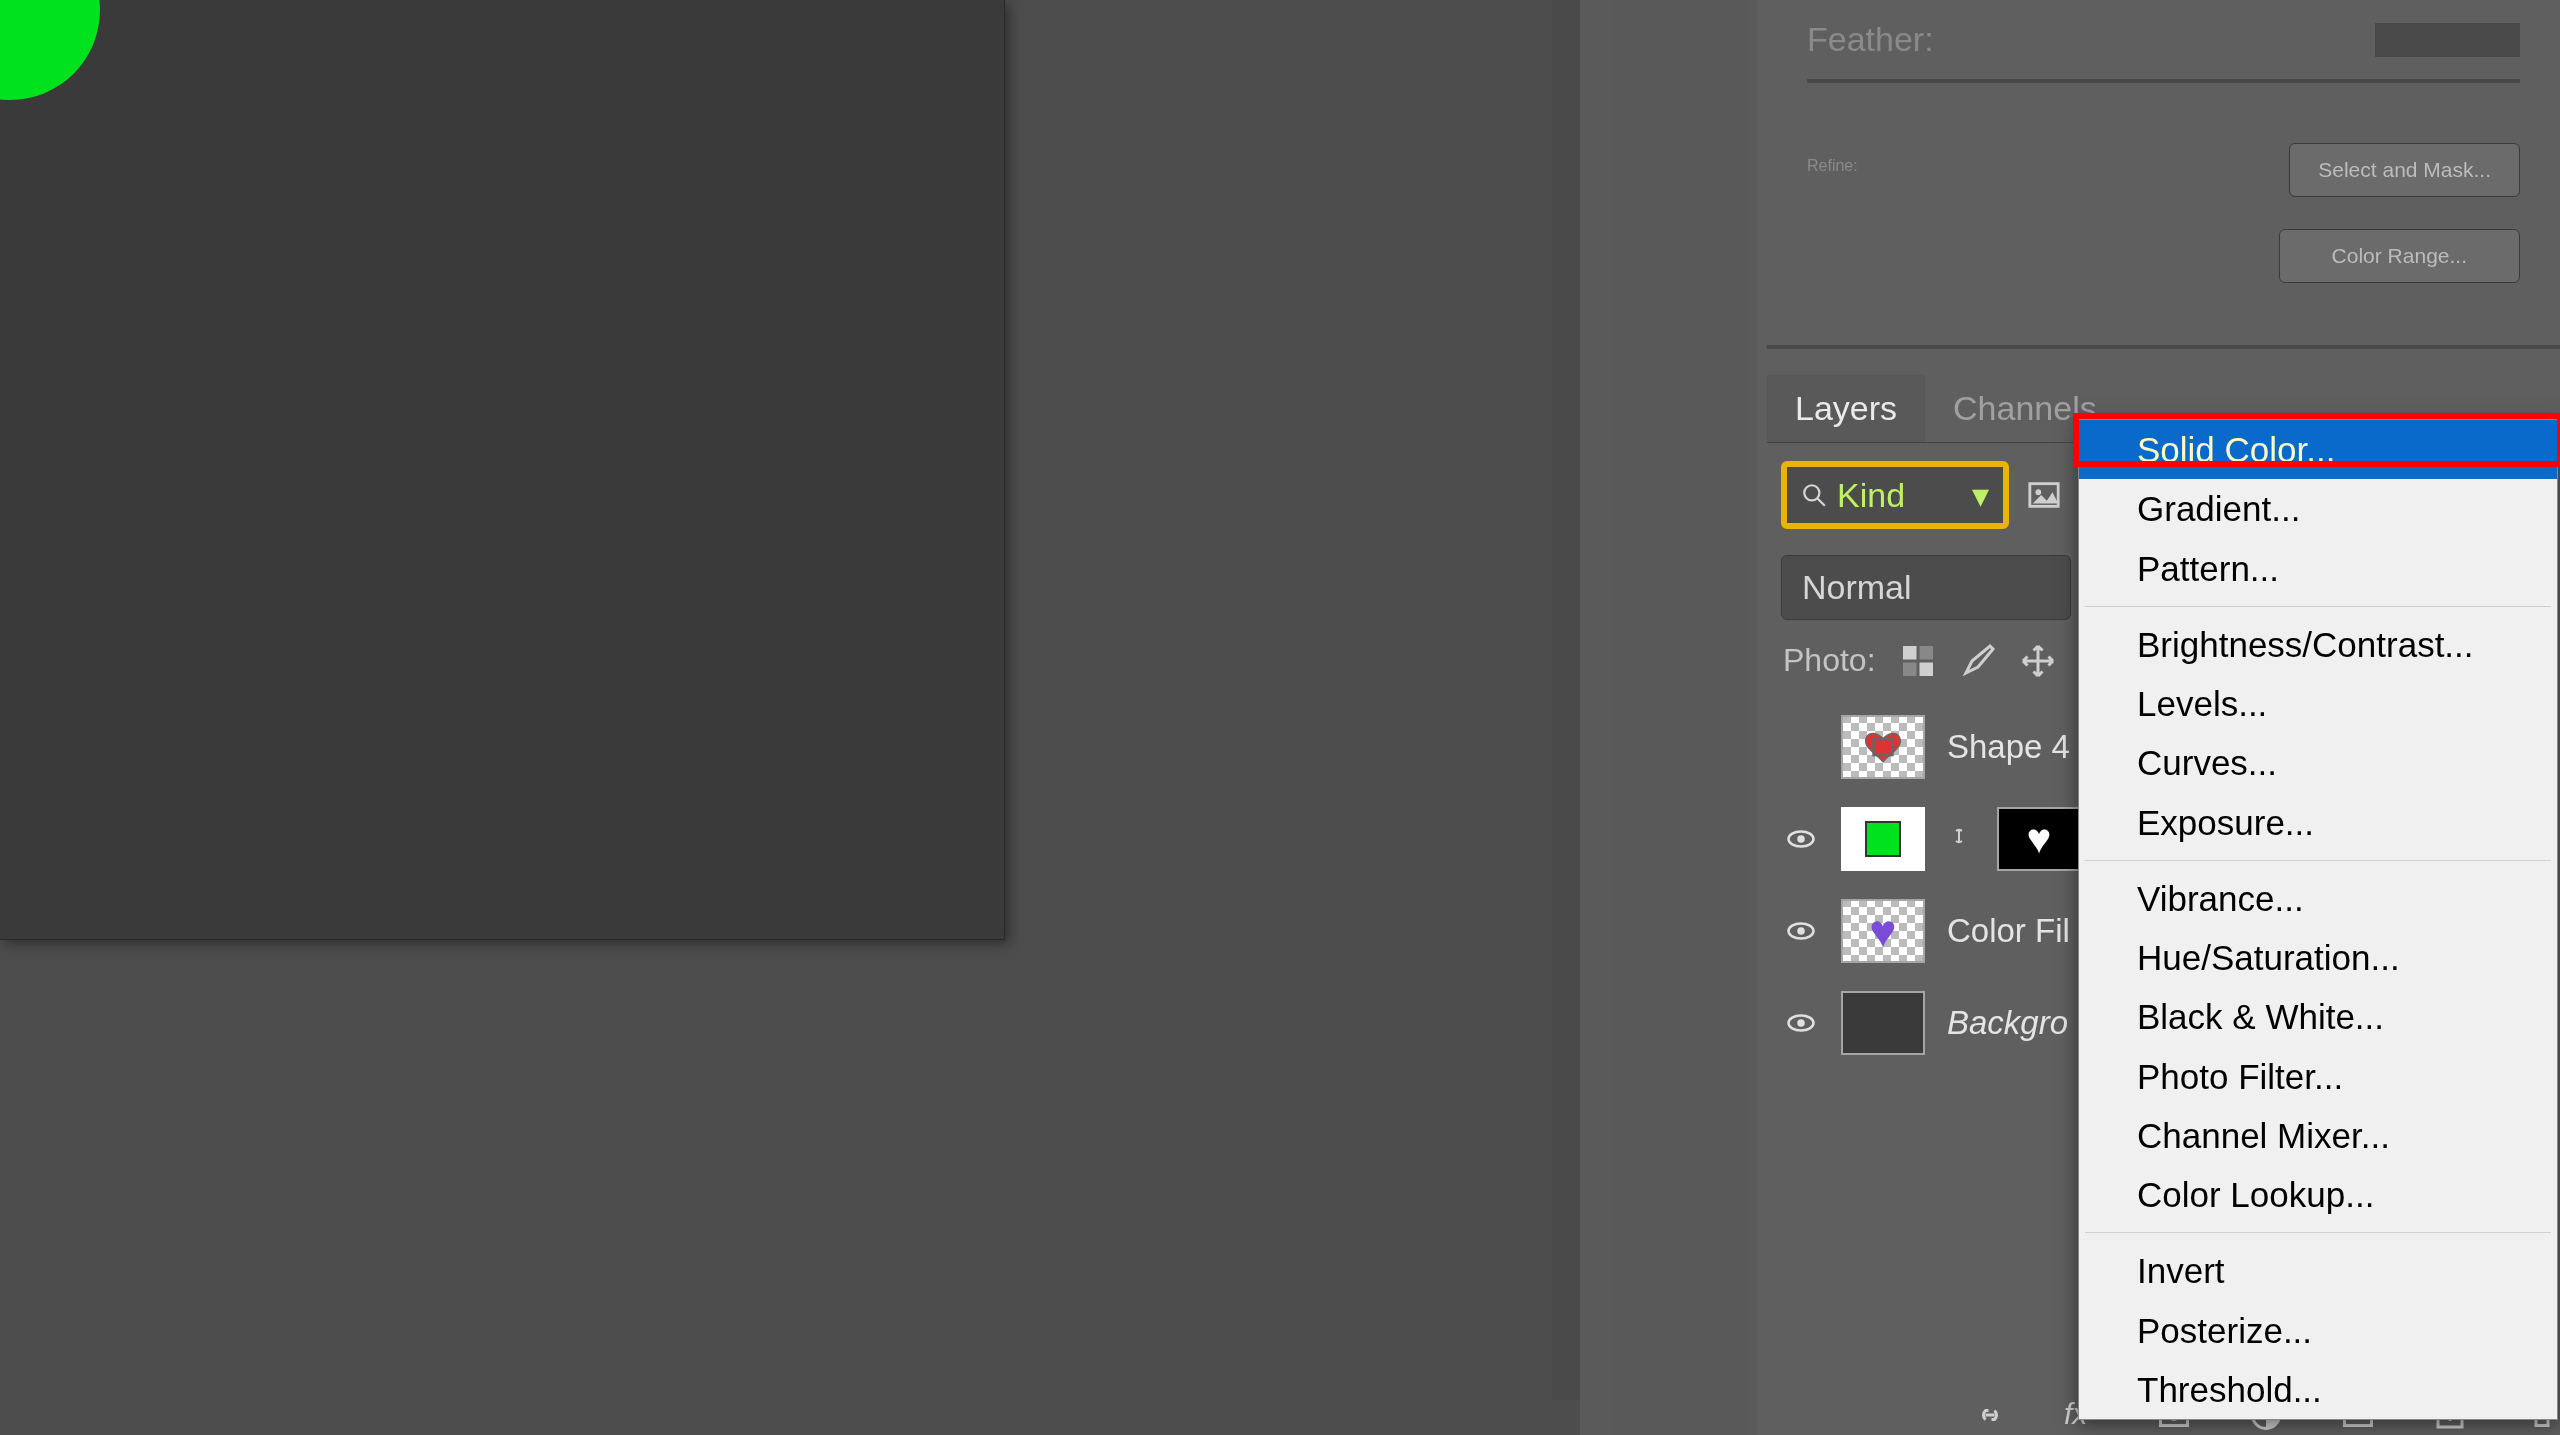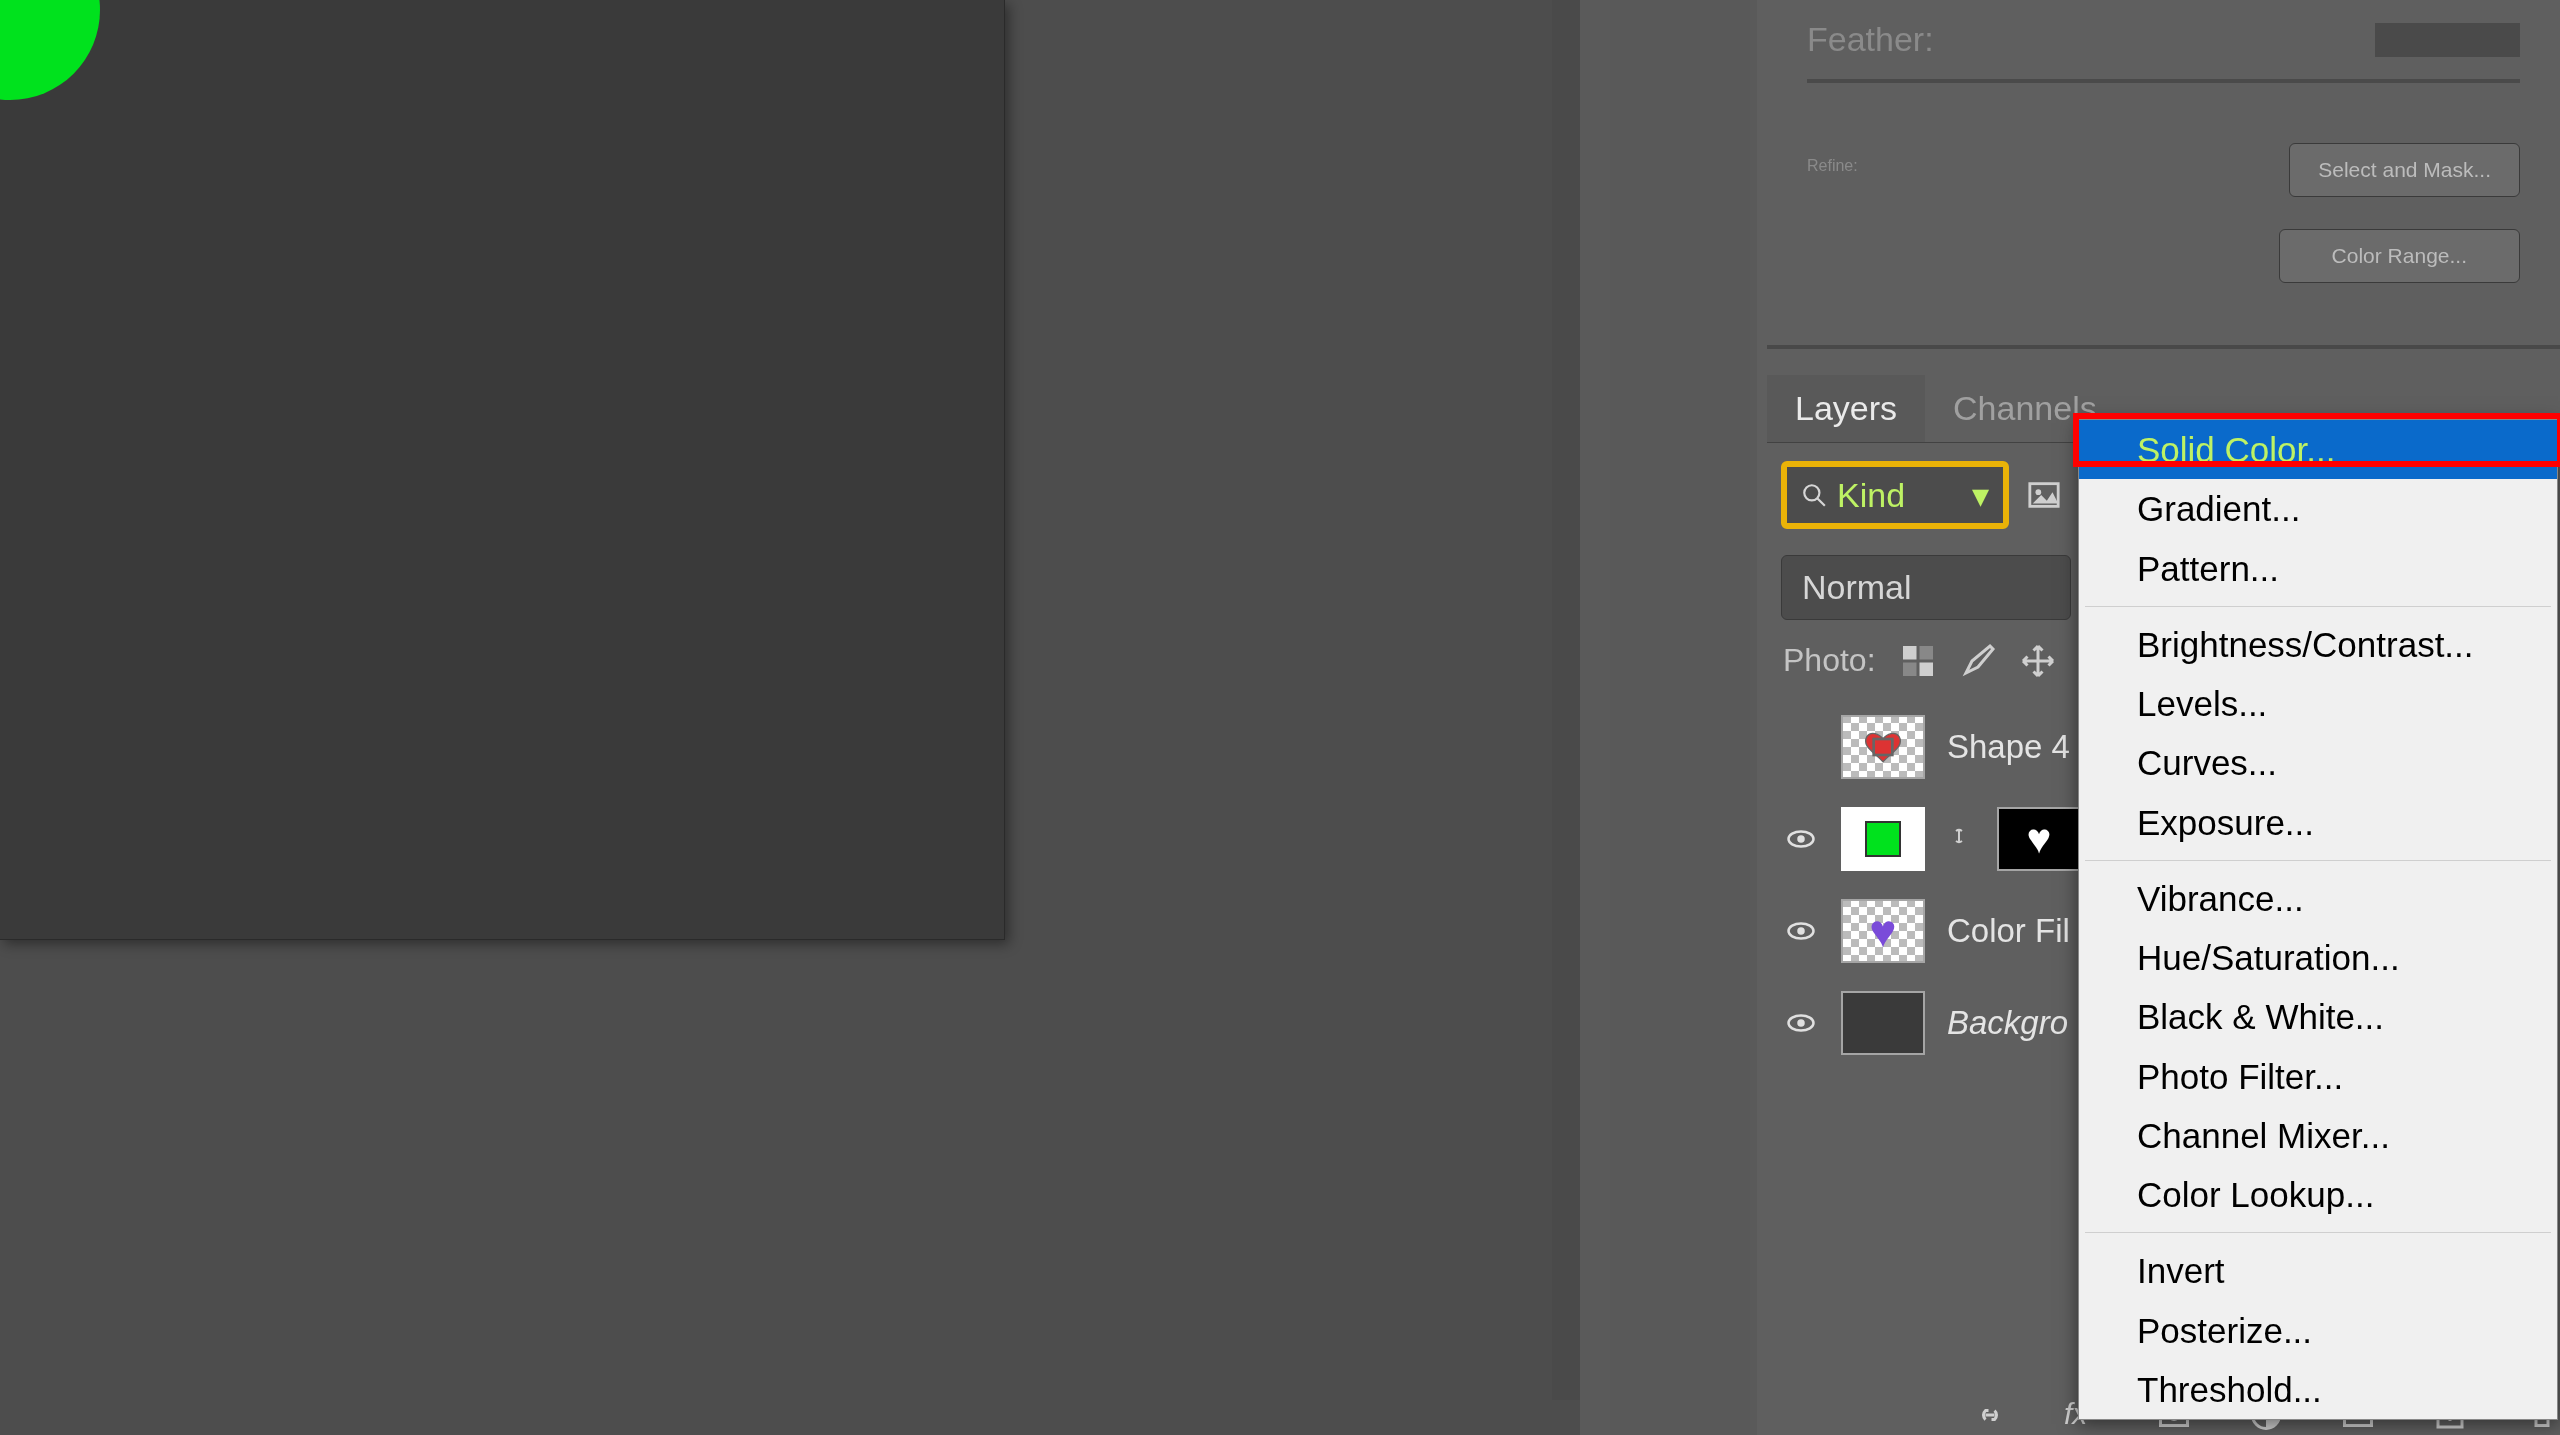--- a/index.html
+++ b/index.html
@@ -289,21 +289,21 @@
     }
     .menu-item {
       padding: 6px 26px 6px 58px;
       font-size: 35px;
       color: #000;
       line-height: 1.35;
       cursor: default;
     }
     .menu-item.highlighted {
       background: #0a6acb;
-      color: #bef264;
+      color: #fef9c3;
     }
     .red-outline {
       position: absolute;
       border: 6px solid #ff0000;
       left: 2073px;
       top: 413px;
       width: 490px;
       height: 54px;
       z-index: 200;
       pointer-events: none;

